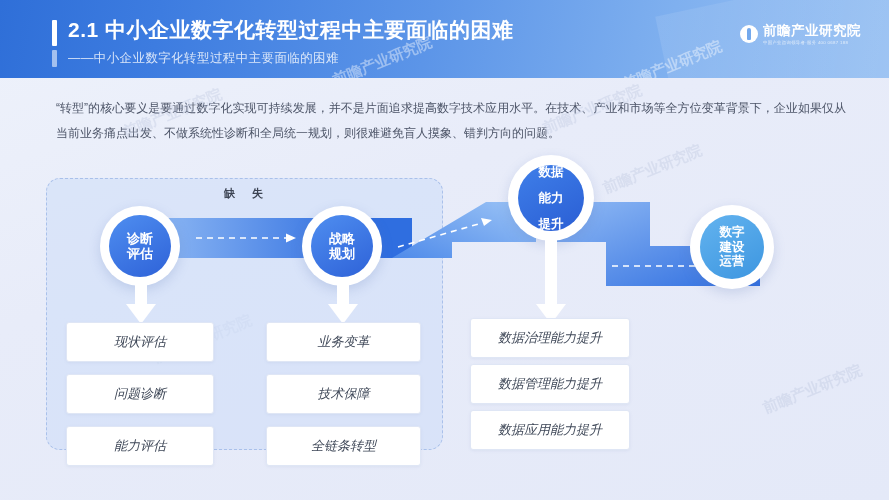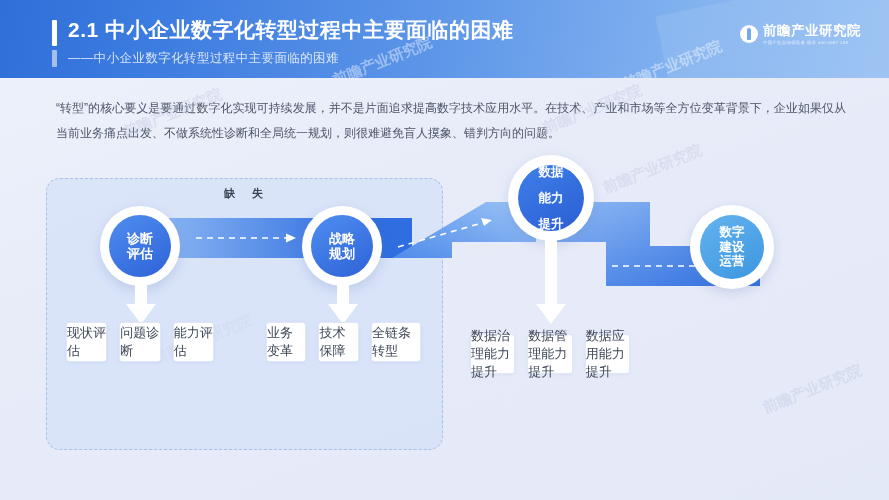--- a/index.html
+++ b/index.html
@@ -58,24 +58,24 @@
   .n2 .core{width:62px;height:62px;background:linear-gradient(150deg,#4f8ef0 0%,#2e62d8 100%);font-size:13px;}
   .n3{left:508px;top:155px;width:86px;height:86px;}
   .n3 .core{width:66px;height:66px;background:linear-gradient(150deg,#3f7fe9 0%,#2a5ed4 100%);font-size:12.5px;justify-content:space-between;}
   .n4{left:690px;top:205px;width:84px;height:84px;}
   .n4 .core{width:64px;height:64px;background:linear-gradient(150deg,#63b3ef 0%,#3d96e0 100%);font-size:12.5px;}
 
   
   .darrow{position:absolute;}
 
   
-  .col{position:absolute;display:flex;flex-direction:row;gap:12px;}
+  .col{position:absolute;display:flex;flex-direction:column;gap:12px;font-style:italic;}
   .c1{left:66px;top:322px;width:148px;}
   .c2{left:266px;top:322px;width:155px;}
-  .c3{left:470px;top:334px;width:160px;}
+  .c3{left:470px;top:318px;width:160px;gap:6px;}
   .box{height:38px;background:#ffffff;border:1px solid #dfe6f5;border-radius:3px;
        display:flex;align-items:center;justify-content:center;
        font-size:13px;color:#3f4858;box-shadow:0 1px 3px rgba(120,140,180,.10);}
 
   
   .source{position:absolute;right:28px;bottom:18px;font-size:7.2px;color:#9aa4bb;
           letter-spacing:.2px;white-space:nowrap;}
 
   
   .wm{position:absolute;color:rgba(255,255,255,.42);font-size:15px;font-weight:bold;

